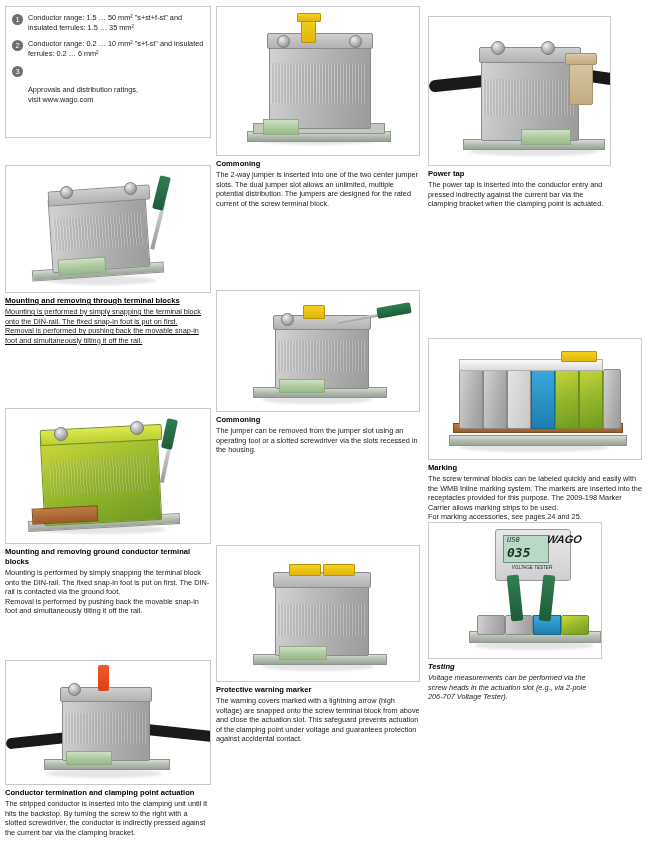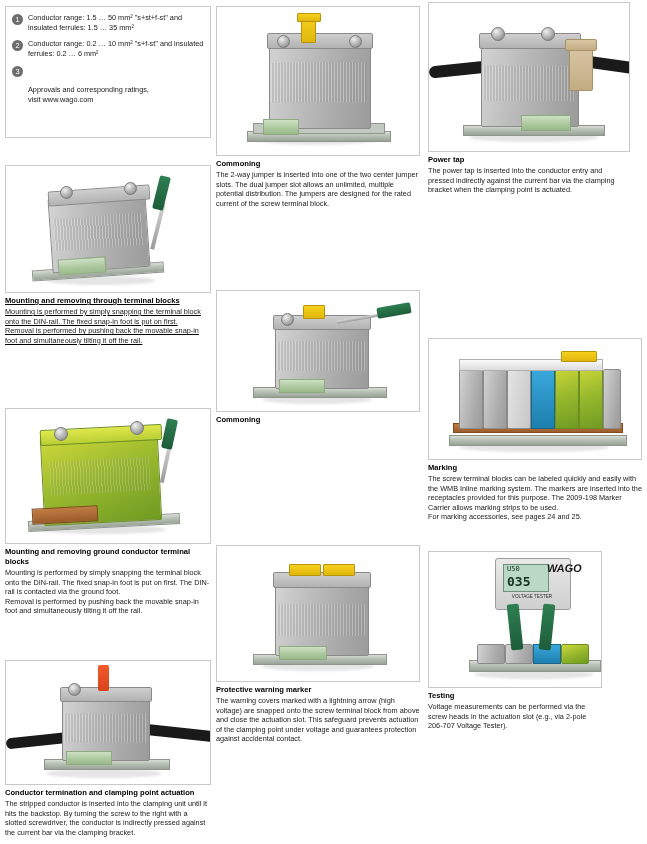--- a/index.html
+++ b/index.html
@@ -209,21 +209,21 @@
       <div class="badge">1</div>
       <div class="legend-text">Conductor range: 1.5 … 50 mm² "s+st+f-st" and insulated ferrules: 1.5 … 35 mm²</div>
     </div>
     <div class="legend-row">
       <div class="badge">2</div>
       <div class="legend-text">Conductor range: 0.2 … 10 mm² "s+f-st" and insulated ferrules: 0.2 … 6 mm²</div>
     </div>
     <div class="legend-row">
       <div class="badge">3</div>
     </div>
-    <div class="legend-note" style="white-space:pre-line">Approvals and corresponding ratings,
+    <div class="legend-note" style="white-space:pre-line">Approvals and distribution ratings,
 visit www.wago.com</div>
   </div>
 
   <div class="panel" style="left:216px; top:6px; width:204px;">
     <div class="photo" style="height:150px;">
       <div class="shadow" style="left:40px; top:128px; width:120px; height:10px;"></div>
 
       <div class="rail" style="left:30px; top:124px; width:142px; height:9px;"></div>
       <div class="rail" style="left:36px; top:116px; width:130px; height:9px; background:#c2c9c0;"></div>
 
@@ -236,21 +236,21 @@
 
       <div class="screw" style="left:60px; top:28px; width:11px; height:11px;"></div>
       <div class="screw" style="left:132px; top:28px; width:11px; height:11px;"></div>
 
       <div class="rail-green" style="left:46px; top:112px; width:34px; height:14px;"></div>
     </div>
     <div class="cap-title">Commoning</div>
     <div class="cap-body">The 2-way jumper is inserted into one of the two center jumper slots. The dual jumper slot allows an unlimited, multiple potential distribution. The jumpers are designed for the rated current of the screw terminal block.</div>
   </div>
 
-  <div class="panel" style="left:428px; top:2px; width:202px;">
+  <div class="panel" style="left:428px; top:16px; width:183px;">
     <div class="photo" style="height:150px;">
       <div class="shadow" style="left:40px; top:130px; width:130px; height:9px;"></div>
 
       <div class="cable" style="left:0px; top:60px; width:70px; height:12px; transform:rotate(-6deg);"></div>
       <div class="cable" style="left:120px; top:54px; width:96px; height:12px; transform:rotate(8deg);"></div>
 
       <div class="rail" style="left:34px; top:122px; width:140px; height:9px;"></div>
 
       <div class="tb-body" style="left:52px; top:40px; width:96px; height:82px;"></div>
       <div class="tb-ribs" style="left:54px; top:62px; width:92px; height:36px; opacity:.45;"></div>
@@ -294,20 +294,21 @@
       <div class="tb-ribs" style="left:60px; top:50px; width:88px; height:30px; opacity:.45;"></div>
       <div class="tb-top" style="left:56px; top:24px; width:96px; height:13px;"></div>
       <div class="jumper-yellow" style="left:86px; top:14px; width:20px; height:12px;"></div>
       <div class="screw" style="left:64px; top:22px; width:11px; height:11px;"></div>
       <div class="rail-green" style="left:62px; top:88px; width:44px; height:12px;"></div>
 
       <div class="tool-shaft" style="left:120px; top:26px; width:44px; height:3px; transform:rotate(-10deg);"></div>
       <div class="tool-green" style="left:160px; top:14px; width:34px; height:11px; transform:rotate(-10deg);"></div>
     </div>
     <div class="cap-title">Commoning</div>
+    <div class="cap-body">The jumper can be removed from the jumper slot using an operating tool or a slotted screwdriver via the slots recessed in the housing.</div>
   </div>
 
   <div class="panel" style="left:428px; top:290px; width:214px;margin-top:48px;">
     <div class="photo" style="height:122px;">
       <div class="shadow" style="left:30px; top:104px; width:150px; height:9px;"></div>
       <div class="rail" style="left:20px; top:96px; width:176px; height:9px;"></div>
       <div class="copper" style="left:24px; top:84px; width:168px; height:8px;"></div>
 
       <div class="tb-body" style="left:30px; top:30px; width:22px; height:58px;"></div>
       <div class="tb-body" style="left:54px; top:30px; width:22px; height:58px;"></div>
@@ -352,21 +353,21 @@
       <div class="tb-ribs" style="left:60px; top:58px; width:88px; height:32px; opacity:.45;"></div>
       <div class="tb-top" style="left:56px; top:26px; width:96px; height:14px;"></div>
       <div class="jumper-yellow" style="left:72px; top:18px; width:30px; height:10px;"></div>
       <div class="jumper-yellow" style="left:106px; top:18px; width:30px; height:10px;"></div>
       <div class="rail-green" style="left:62px; top:100px; width:46px; height:12px;"></div>
     </div>
     <div class="cap-title">Protective warning marker</div>
     <div class="cap-body">The warning covers marked with a lightning arrow (high voltage) are snapped onto the screw terminal block from above and close the actuation slot. This safeguard prevents actuation of the clamping point under voltage and guarantees protection against accidental contact.</div>
   </div>
 
-  <div class="panel" style="left:428px; top:551px; width:174px;">
+  <div class="panel" style="left:428px; top:522px; width:174px;font-style:italic;">
     <div class="photo" style="height:137px;">
       <div class="shadow" style="left:45px; top:118px; width:120px; height:9px;"></div>
       <div class="rail" style="left:40px; top:108px; width:130px; height:10px;"></div>
       <div class="tb-body" style="left:48px; top:92px; width:26px; height:18px;"></div>
       <div class="tb-body" style="left:76px; top:92px; width:26px; height:18px;"></div>
       <div class="blue-blk" style="left:104px; top:92px; width:26px; height:18px;"></div>
       <div class="gnd-green" style="left:132px; top:92px; width:26px; height:18px;"></div>
 
       <div class="meter-body" style="left:66px; top:6px; width:74px; height:50px;"></div>
       <div class="meter-screen" style="left:74px; top:12px; width:44px; height:26px;"></div>

